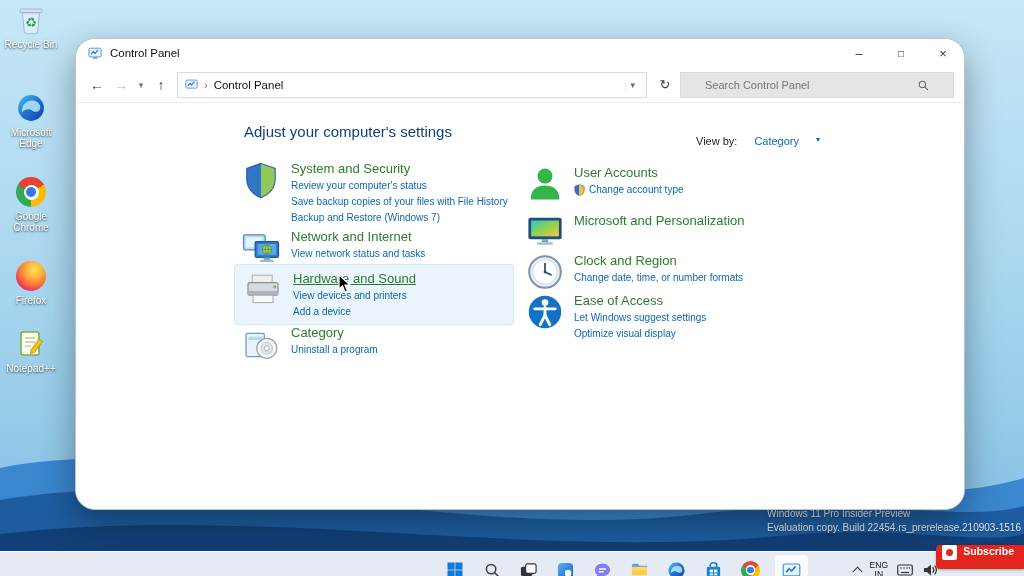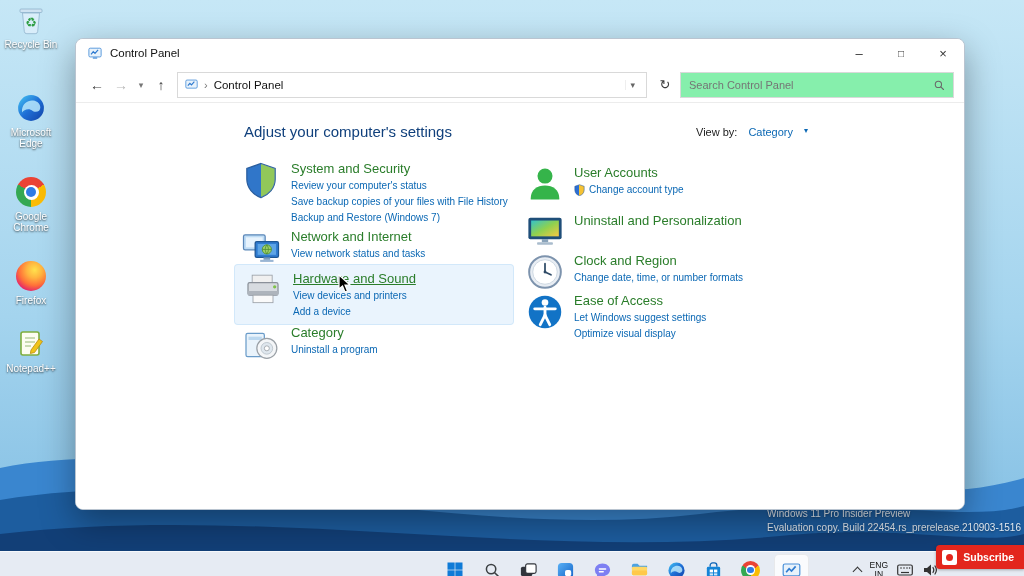--- a/index.html
+++ b/index.html
@@ -16,62 +16,62 @@
   .bin-glyph{position:absolute;left:50%;top:55%;transform:translate(-50%,-50%);color:#2f9e44;font-size:13px;line-height:1}
   .chrome-ic{border-radius:50%;background:conic-gradient(from -60deg,#ea4335 0 120deg,#fbbc05 120deg 240deg,#34a853 240deg 360deg);position:relative}
   .chrome-ic::before{content:"";position:absolute;inset:25%;background:#fff;border-radius:50%}
   .chrome-ic::after{content:"";position:absolute;inset:33%;background:#2f7be5;border-radius:50%}
   .ff-ic{width:30px;height:30px;border-radius:50%;background:radial-gradient(circle at 62% 30%,#ffe14d 0%,#ffb43f 28%,#ff7139 55%,#e3256b 78%,#5a2a84 100%)}
 
   
   .watermark{position:absolute;right:3px;top:507px;color:rgba(255,255,255,.88);font-size:10px;line-height:14px;text-shadow:0 1px 2px rgba(0,0,0,.35);z-index:1}
 
   
-  .win{position:absolute;left:75px;top:38px;width:890px;height:472px;background:#fff;border-radius:8px;border:1px solid #b9c4d0;box-shadow:0 12px 34px rgba(0,0,0,.35);z-index:2;overflow:hidden}
+  .win{position:absolute;left:75px;top:38px;width:890px;height:472px;background:#fff;border-radius:20px;border:1px solid #b9c4d0;box-shadow:0 12px 34px rgba(0,0,0,.35);z-index:2;overflow:hidden}
   .titlebar{height:28px;display:flex;align-items:center;padding-left:12px;position:relative;background:#fff}
   .title-text{font-size:11.5px;color:#111;margin-left:8px}
   .win-controls{position:absolute;right:0;top:0;height:28px;display:flex}
   .wc{width:42px;height:28px;display:flex;align-items:center;justify-content:center;font-size:13px;color:#333}
   .navbar{height:36px;display:flex;align-items:center;padding:0 10px;gap:2px;border-bottom:1px solid #ececec;background:#fff}
   .nav-btn{min-width:22px;height:24px;display:flex;align-items:center;justify-content:center;font-size:14px;color:#3c3c3c}
   .nav-btn.small{font-size:9px;color:#777;min-width:14px}
   .nav-btn.disabled{color:#b8b8b8}
   .crumb{flex:1;height:26px;border:1px solid #d9d9d9;display:flex;align-items:center;padding:0 7px;margin:0 3px;gap:6px;background:#fff}
   .crumb .sep{color:#777;font-size:11px}
   .crumb .txt{font-size:11.5px;color:#111}
   .crumb .spacer{flex:1}
   .crumb .caret{color:#666;font-size:9px;padding:0 4px;border-left:1px solid #eee}
   .crumb-refresh{width:26px;height:26px;display:flex;align-items:center;justify-content:center;font-size:13px;color:#3c3c3c}
-  .searchbox{width:274px;height:26px;border:1px solid #d9d9d9;display:flex;align-items:center;padding:0 8px;gap:6px;background:#86efac}
+  .searchbox{width:274px;height:26px;border:1px solid #d9d9d9;display:flex;align-items:center;padding:0 24px;gap:6px;background:#e5e5e5}
   .searchbox input{border:0;outline:0;flex:1;font-size:11px;color:#555;font-family:"Liberation Sans",sans-serif;background:transparent}
 
   .content{position:absolute;left:0;top:64px;right:0;bottom:0;background:#fff}
   .heading{position:absolute;left:168px;top:20px;font-size:15px;color:#10407c}
-  .viewby{position:absolute;left:620px;top:23px;font-size:11px;display:flex;gap:11px}
+  .viewby{position:absolute;left:620px;top:32px;font-size:11px;display:flex;gap:17px}
   .viewby .vb-label{color:#222}
   .viewby .vb-value{color:#0b68b4}
   .viewby .vb-caret{color:#0b68b4;font-size:8px}
 
   .cat{position:absolute;display:flex;gap:10px;align-items:flex-start}
   .cat .ci{flex:none;display:flex;align-items:flex-start;justify-content:center}
   .cat-title{font-size:13px;color:#2a7d2a;display:block;cursor:pointer}
   .cat-link{font-size:10px;color:#0b68b4;display:flex;align-items:center;gap:4px;margin-top:4px;line-height:12px;cursor:pointer}
   .cat.hl{background:#eaf4fd;box-shadow:0 0 0 1px #d2e8fa;border-radius:3px;padding:6px 8px;width:278px}
   .cat.hl .cat-title{text-decoration:underline}
 
   
   .taskbar{position:absolute;left:0;right:0;bottom:0;height:25px;background:rgba(243,247,251,.94);border-top:1px solid rgba(255,255,255,.65);z-index:3}
   .tb-center{position:absolute;left:437px;top:2px;display:flex;gap:2px}
   .tb-btn{width:35px;height:32px;border-radius:5px;display:flex;align-items:center;justify-content:center;position:relative}
   .tb-btn.active{background:rgba(255,255,255,.8);box-shadow:inset 0 0 0 1px rgba(0,0,0,.07)}
   .tb-btn.active::after{content:"";position:absolute;bottom:1px;left:50%;transform:translateX(-50%);width:12px;height:3px;border-radius:2px;background:#6b7075}
   .tray{position:absolute;right:86px;top:2px;height:32px;display:flex;align-items:center;gap:9px}
   .chev{width:7px;height:7px;border-left:1.6px solid #333;border-top:1.6px solid #333;transform:rotate(45deg);margin-top:3px}
   .lang{font-size:8.5px;line-height:9px;text-align:center;color:#111}
-  .subscribe{position:absolute;right:0;top:545px;height:24px;background:#e3261d;border-radius:4px 0 0 4px;display:flex;align-items:center;gap:6px;padding:0 10px 0 6px;z-index:5;box-shadow:0 1px 3px rgba(0,0,0,.3)}
+  .subscribe{position:absolute;right:0;top:545px;height:24px;background:#e3261d;border-radius:4px 0 0 4px;display:flex;gap:6px;padding:0 10px 0 6px;z-index:5;box-shadow:0 1px 3px rgba(0,0,0,.3)}
   .sub-logo{width:15px;height:15px;background:#fff;border-radius:2px;position:relative}
   .sub-logo::after{content:"";position:absolute;inset:4px;background:#e3261d;border-radius:50%}
   .sub-label{color:#fff;font-size:10.5px;font-weight:bold}
 
   .cursor{position:absolute;left:338px;top:274px;z-index:9}
 </style>
 </head>
 <body>
 
 <svg class="wallpaper" width="1024" height="576" viewBox="0 0 1024 576" preserveAspectRatio="none">
@@ -313,21 +313,21 @@
                 <stop offset="1" stop-color="#f7c843"></stop>
               </linearGradient>
             </defs>
           <rect x="3" y="6" width="42" height="27" rx="2.5" fill="#1f4e79"></rect>
           <rect x="6.5" y="9.5" width="35" height="20" fill="url(#pg)"></rect>
           <rect x="20" y="33" width="8" height="4" fill="#8aa3ba"></rect>
           <rect x="14" y="37" width="20" height="3" rx="1" fill="#a9bccd"></rect>
         </svg>
       </span>
       <div>
-        <span class="cat-title">Uninstall and Personalization</span>
+        <span class="cat-title">Microsoft and Personalization</span>
       </div>
     </div>
 
     <div class="cat" style="left:450px;top:150px">
       <span class="ci">
         <svg width="38" height="38" viewBox="0 0 48 48">
           <circle cx="24" cy="24" r="20" fill="#e9eef4" stroke="#7d93ad" stroke-width="2.5"></circle>
           <circle cx="24" cy="24" r="15.5" fill="#fff" stroke="#c4d0dc"></circle>
           <line x1="24" y1="24" x2="24" y2="13.5" stroke="#2e4a66" stroke-width="2.2" stroke-linecap="round"></line>
           <line x1="24" y1="24" x2="31.5" y2="27.5" stroke="#2e4a66" stroke-width="2.2" stroke-linecap="round"></line>

